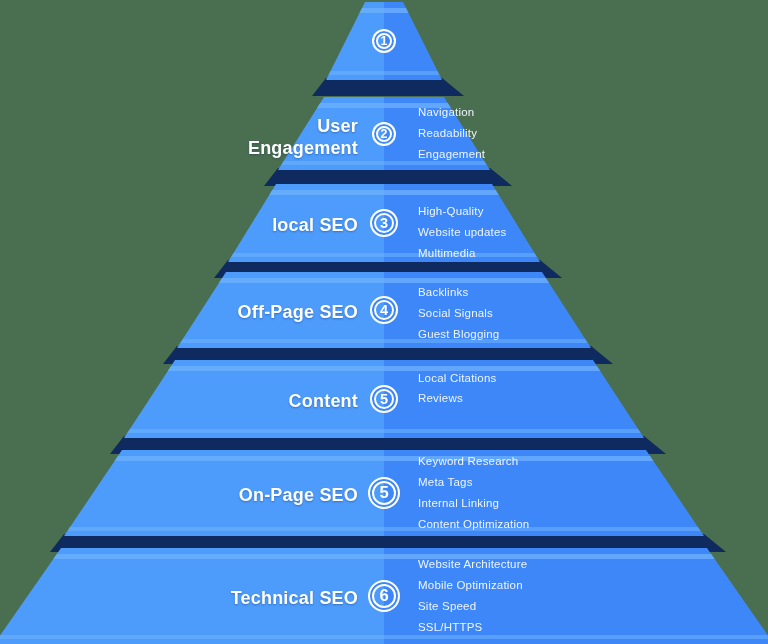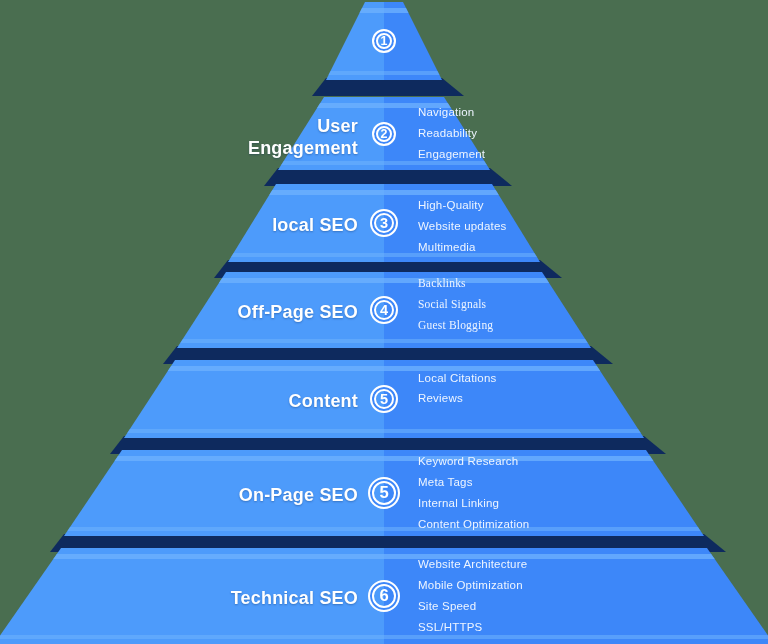--- a/index.html
+++ b/index.html
@@ -131,21 +131,21 @@
         <div class="hl" style="background: rgb(111, 178, 253);"></div>
         <div class="hl2" style="background: rgb(111, 178, 253);"></div>
       </div>
     </div>
     <div class="tier" style="top: 184px; height: 78px;">
       <div class="content">
         <div class="label" style="color: rgb(255, 255, 255); top: 29.5px;">
           <div>local SEO</div>
         </div>
         <div class="badge" style="width: 28px; height: 28px; font-size: 14.56px; left: 370px; top: 25px; box-shadow: rgb(61, 135, 249) 0px 0px 0px 2px inset, rgb(255, 255, 255) 0px 0px 0px 4px inset;">3</div>
-        <div class="items" style="color: rgb(238, 245, 255); top: 11px;">
+        <div class="items" style="color: rgb(238, 245, 255); top: 17px;">
           <div>High-Quality</div>
           <div>Website updates</div>
           <div>Multimedia</div>
         </div>
       </div>
     </div>
     <div class="tier" style="top: 346px; height: 18px; background: rgb(14, 42, 94); clip-path: polygon(177px 0px, 591px 0px, 613px 18px, 163px 18px);"></div>
     <div class="tier" style="top: 272px; height: 76px; clip-path: polygon(226px 0px, 542px 0px, 591px 76px, 177px 76px);">
       <div class="body">
         <div class="half left" style="background: rgb(77, 155, 251);"></div>
@@ -153,21 +153,21 @@
         <div class="hl" style="background: rgb(111, 178, 253);"></div>
         <div class="hl2" style="background: rgb(111, 178, 253);"></div>
       </div>
     </div>
     <div class="tier" style="top: 272px; height: 76px;">
       <div class="content">
         <div class="label" style="color: rgb(255, 255, 255); top: 28.5px;">
           <div>Off-Page SEO</div>
         </div>
         <div class="badge" style="width: 28px; height: 28px; font-size: 14.56px; left: 370px; top: 24px; box-shadow: rgb(61, 135, 249) 0px 0px 0px 2px inset, rgb(255, 255, 255) 0px 0px 0px 4px inset;">4</div>
-        <div class="items" style="color: rgb(238, 245, 255); top: 1px; font-family: Liberation Serif, serif;">
+        <div class="items" style="color: rgb(238, 245, 255); top: 10px;">
           <div>Backlinks</div>
           <div>Social Signals</div>
           <div>Guest Blogging</div>
         </div>
       </div>
     </div>
     <div class="tier" style="top: 436px; height: 18px; background: rgb(14, 42, 94); clip-path: polygon(124px 0px, 644px 0px, 666px 18px, 110px 18px);"></div>
     <div class="tier" style="top: 360px; height: 78px; clip-path: polygon(175px 0px, 593px 0px, 644px 78px, 124px 78px);">
       <div class="body">
         <div class="half left" style="background: rgb(77, 155, 251);"></div>

